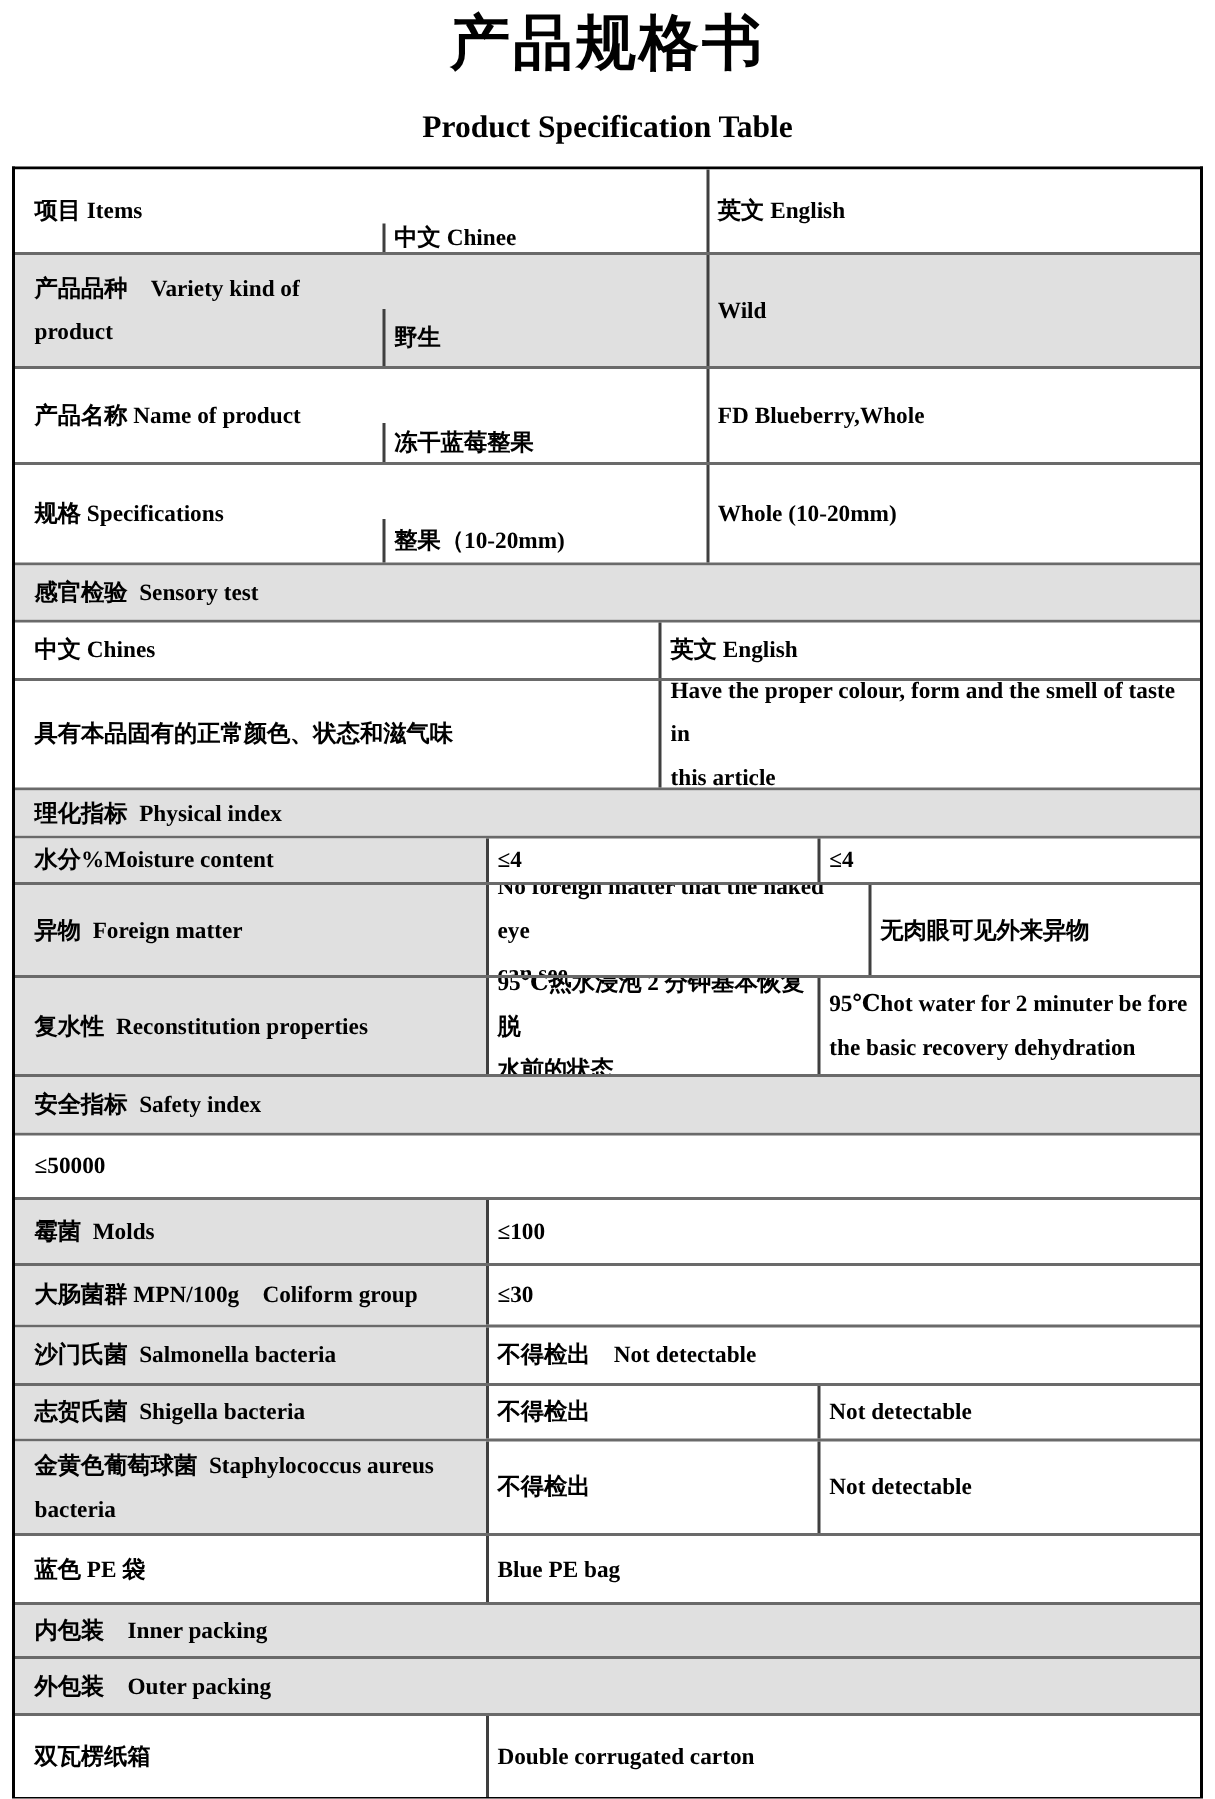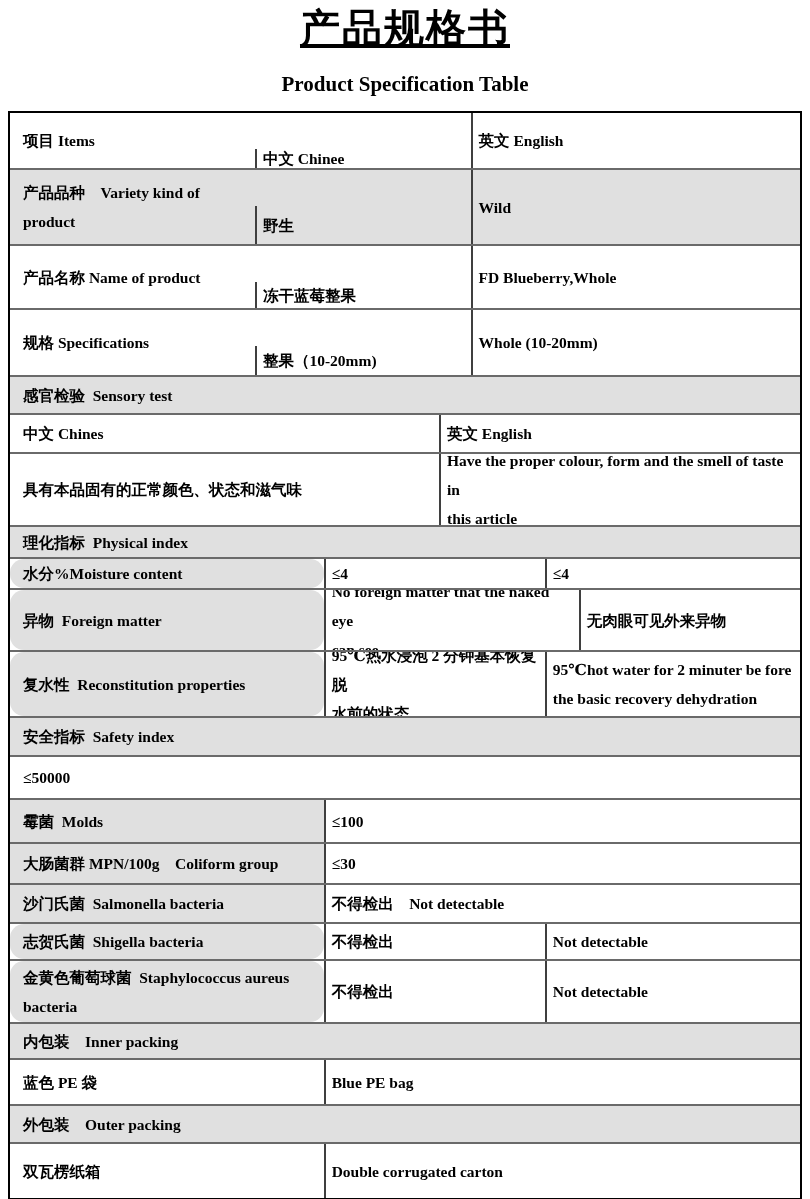--- a/index.html
+++ b/index.html
@@ -13,21 +13,20 @@
   }
   .page { width: 810px; height: 1199px; overflow: hidden; }
 
   .doc-title {
     margin-top: 5px;
     text-align: center;
     font-size: 40px;
     line-height: 48px;
     font-weight: bold;
     letter-spacing: 2px;
-    text-decoration: underline;
   }
   .doc-subtitle {
     margin-top: 17px;
     text-align: center;
     font-size: 21px;
     line-height: 28px;
     font-weight: bold;
   }
 
   .tbl {
@@ -51,21 +50,21 @@
     font-weight: bold;
     line-height: 29px;
     white-space: pre-wrap;
     overflow: hidden;
   }
   .cell:first-child { border-left: none; padding-left: 13px; }
 
   
   .sA .c1 { width: 31.0%; } .sA .c2 { width: 27.3%; margin-top: 36px; } .sA .c3 { width: 41.7%; }
   .sB .c1 { width: 54.3%; } .sB .c2 { width: 45.7%; }
-  .s3 .c1 { width: 39.7%; border-radius: 14px; } .s3 .c2 { width: 28.0%; } .s3 .c3 { width: 32.3%; }
+  .s3 .c1 { width: 39.7%; } .s3 .c2 { width: 28.0%; } .s3 .c3 { width: 32.3%; }
   .s2 .c1 { width: 39.7%; } .s2 .c2 { width: 60.3%; }
   .full .c1 { width: 100%; }
 
   .shade { background: #e0e0e0; }
   .thick-top { border-top: 3px solid #000; }
 
   
   .h55{height:55px}.h61{height:76px}.h64{height:64px}.h67{height:67px}
   .h38{height:38px}.h39{height:39px}.h73{height:73px}.h32{height:32px}
   .h31{height:31px}.h62{height:62px}.h66{height:66px}.h43{height:43px}
@@ -175,29 +174,29 @@
       <div class="cell c3">Not detectable</div>
     </div>
 
     <div class="row s3 h63">
       <div class="cell c1 shade">金黄色葡萄球菌  Staphylococcus aureus
 bacteria</div>
       <div class="cell c2">不得检出</div>
       <div class="cell c3">Not detectable</div>
     </div>
 
-    <div class="row full h36">
-      <div class="cell c1 shade">内包装　Inner packing</div>
-    </div>
-
     <div class="row s2 h46">
       <div class="cell c1">蓝色 PE 袋</div>
       <div class="cell c2">Blue PE bag</div>
     </div>
 
+    <div class="row full h36">
+      <div class="cell c1 shade">内包装　Inner packing</div>
+    </div>
+
     <div class="row full h38">
       <div class="cell c1 shade">外包装　Outer packing</div>
     </div>
 
     <div class="row s2 h56">
       <div class="cell c1">双瓦楞纸箱</div>
       <div class="cell c2">Double corrugated carton</div>
     </div>
 
     <div class="row s2 h16 thick-top">

